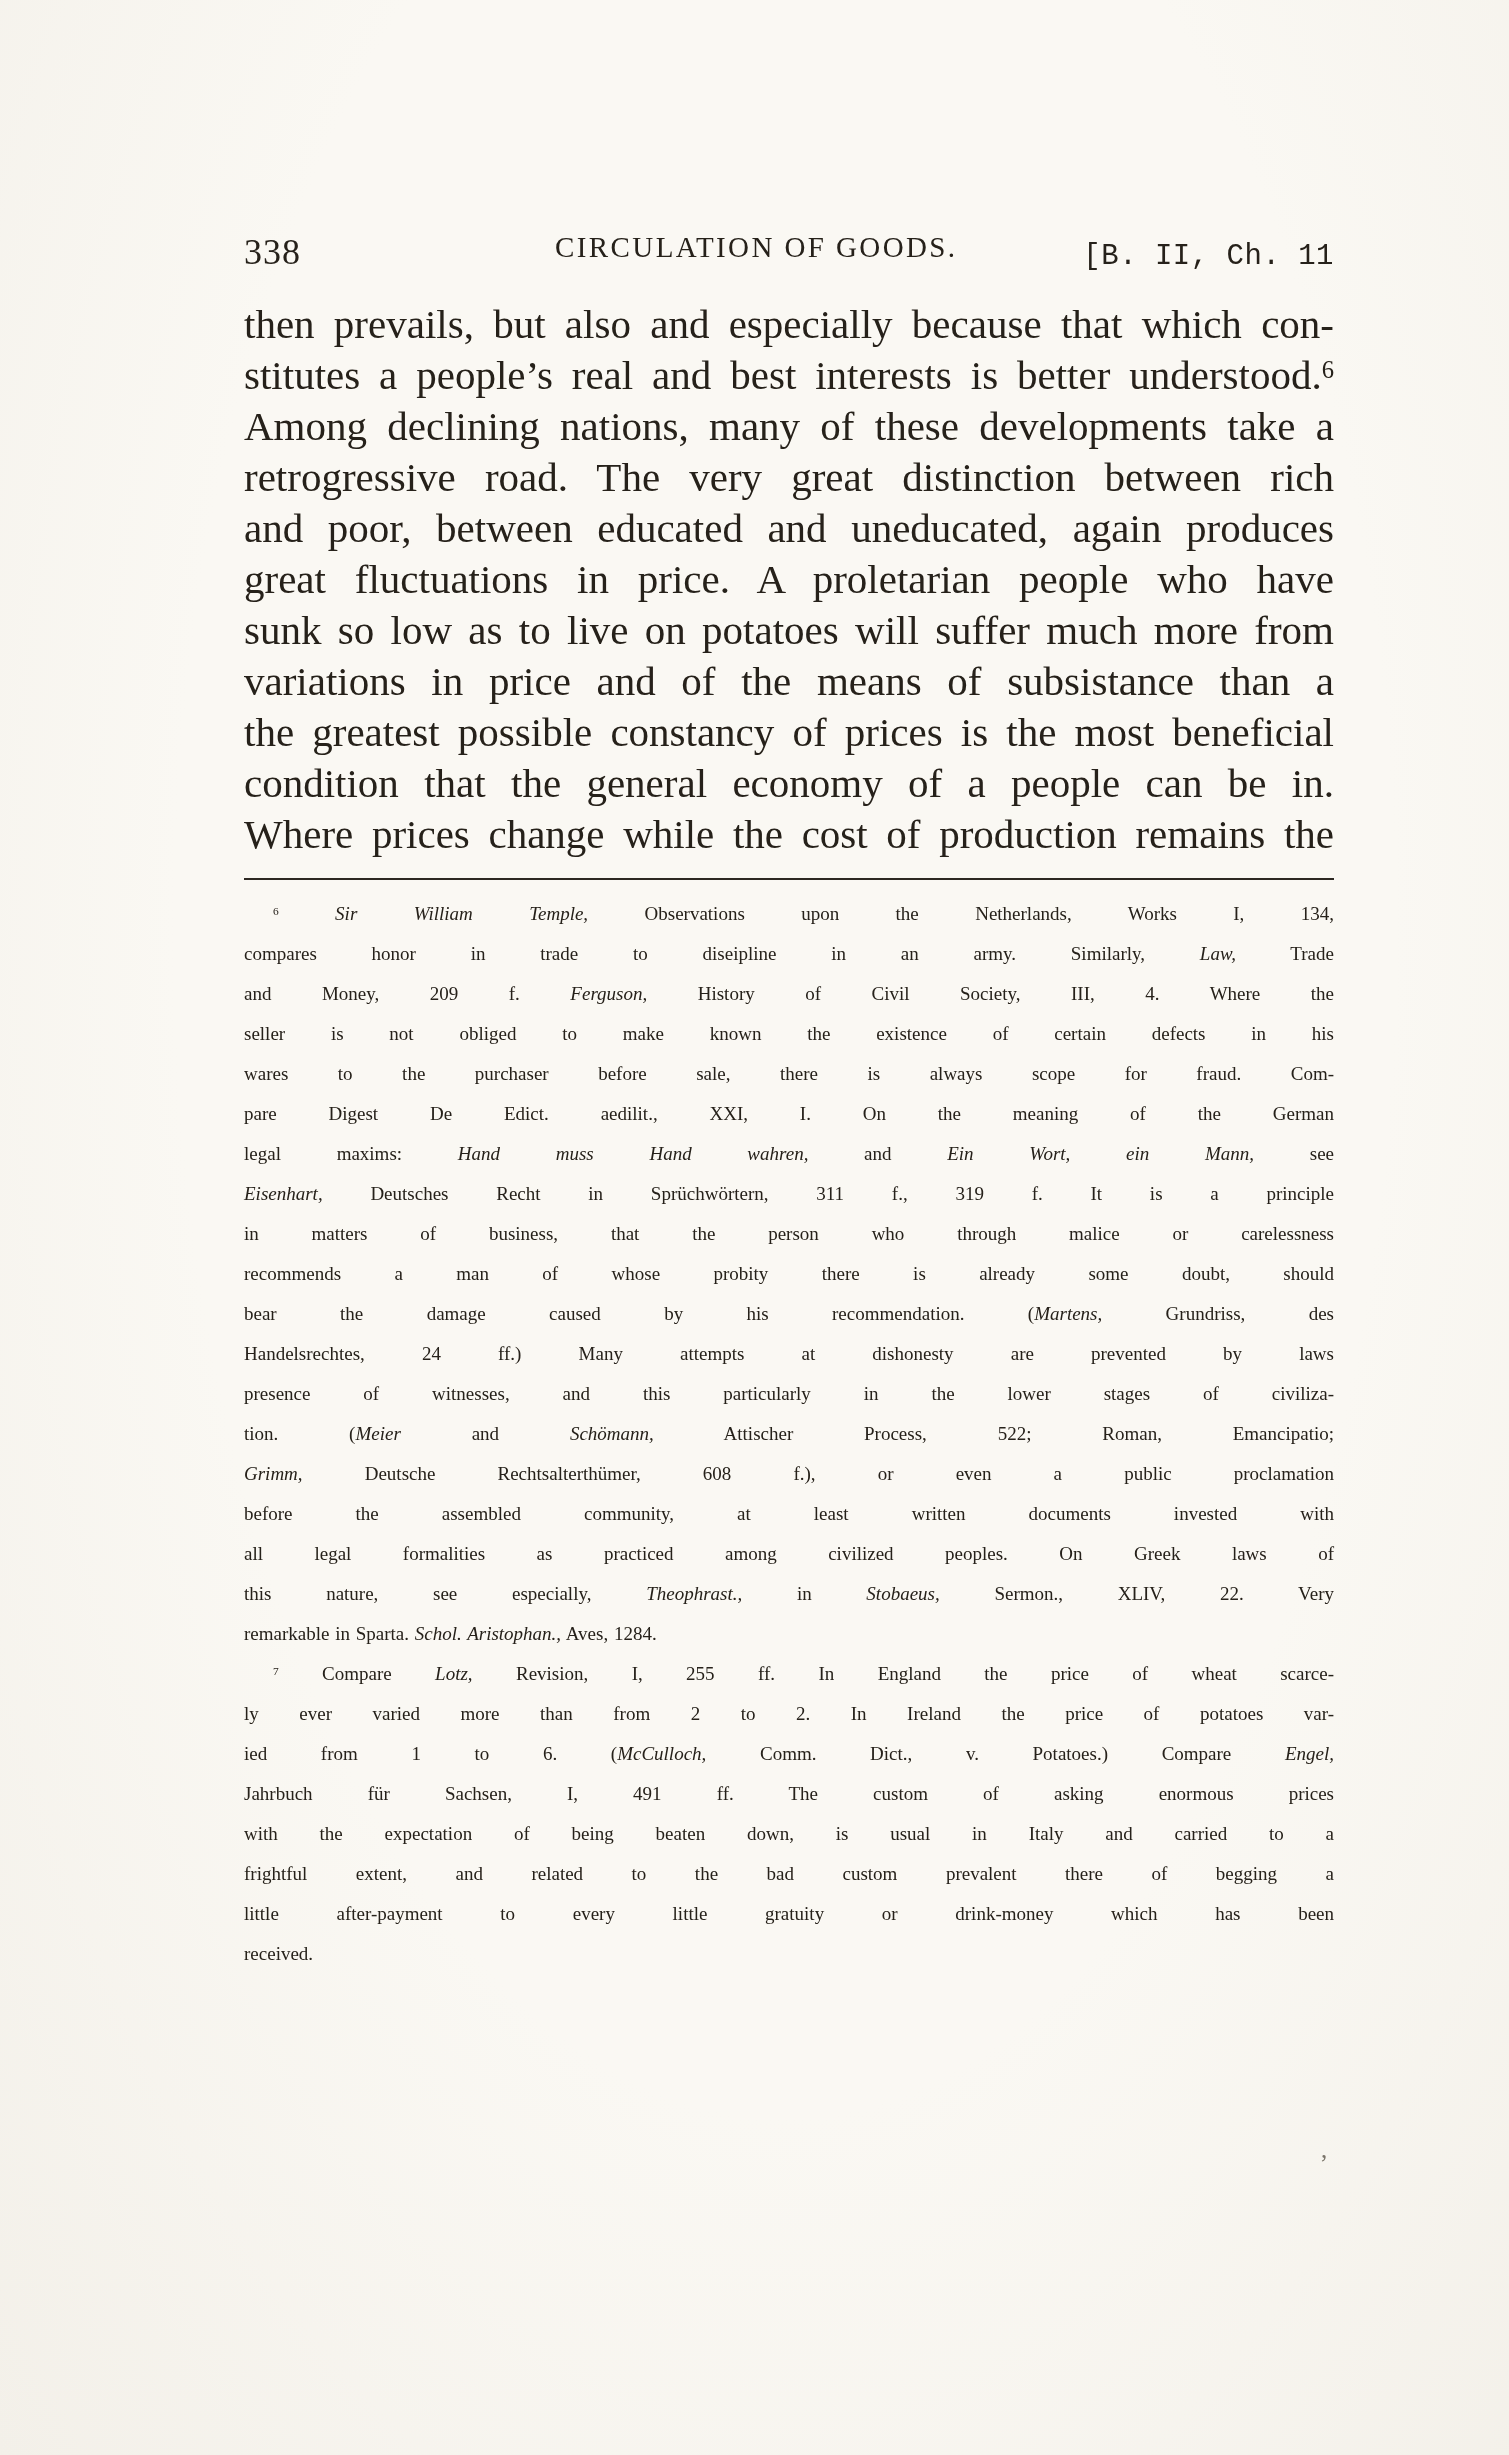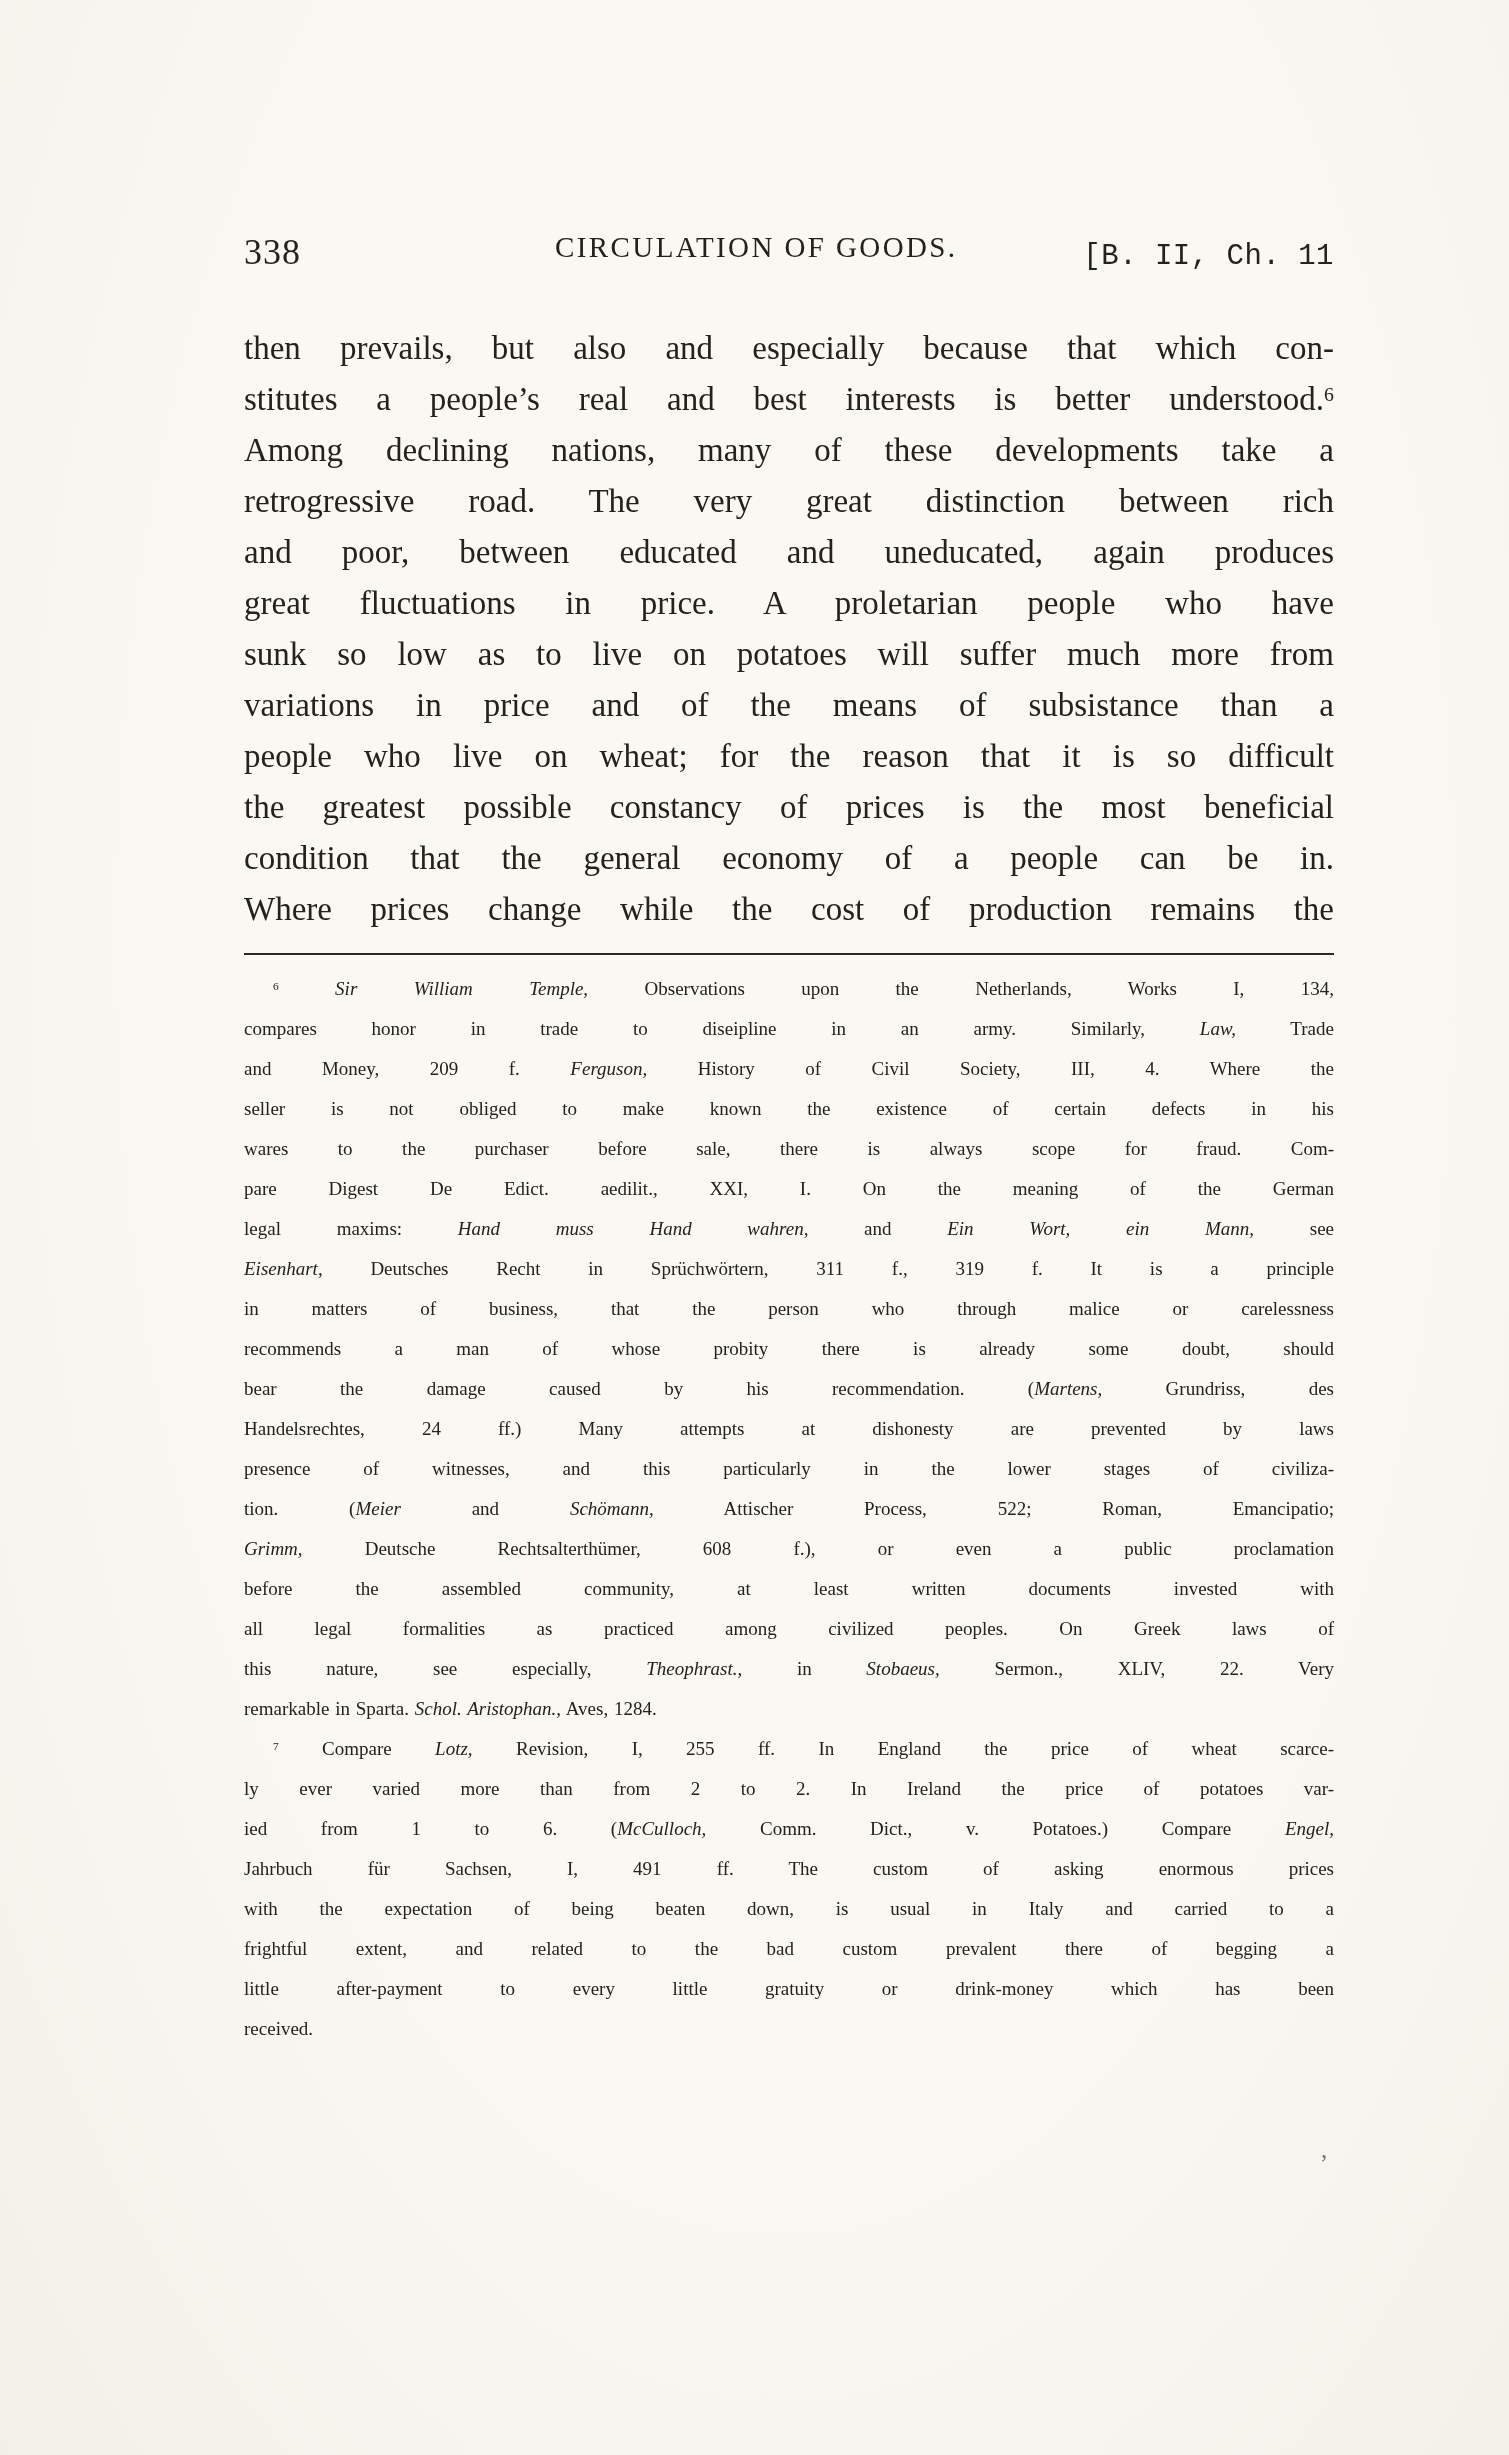--- a/index.html
+++ b/index.html
@@ -38,22 +38,22 @@
     letter-spacing: 2.4px;
     white-space: nowrap;
   }
   .chapter-ref {
     margin-left: auto;
     font-size: 29px;
     letter-spacing: 0.5px;
     font-family: Liberation Mono, monospace;
   }
   .body-text {
-    margin-top: 48px;
-    font-size: 33px;
+    margin-top: 24px;
+    font-size: 41px;
     line-height: 51px;
     word-spacing: 1.9px;
   }
   .line {
     text-align: justify;
     text-align-last: justify;
     white-space: normal;
   }
   .line-last {
     text-align-last: left;
@@ -101,21 +101,20 @@
 
   <div class="body-text">
       <div class="line">then prevails, but also and especially because that which con-</div>
       <div class="line">stitutes a people’s real and best interests is better understood.<sup>6</sup></div>
       <div class="line">Among declining nations, many of these developments take a</div>
       <div class="line">retrogressive road. The very great distinction between rich</div>
       <div class="line">and poor, between educated and uneducated, again produces</div>
       <div class="line">great fluctuations in price. A proletarian people who have</div>
       <div class="line">sunk so low as to live on potatoes will suffer much more from</div>
       <div class="line">variations in price and of the means of subsistance than a</div>
-      <div class="line">people who live on wheat; for the reason that it is so difficult</div>
       <div class="line">the greatest possible constancy of prices is the most beneficial</div>
       <div class="line">condition that the general economy of a people can be in.</div>
       <div class="line">Where prices change while the cost of production remains the</div>
     </div>
 
   <hr class="footnote-rule">
 
   <div class="footnote">
       <div class="line"><sup>6</sup> <i>Sir William Temple,</i> Observations upon the Netherlands, Works I, 134,</div>
       <div class="line">compares honor in trade to diseipline in an army. Similarly, <i>Law,</i> Trade</div>

